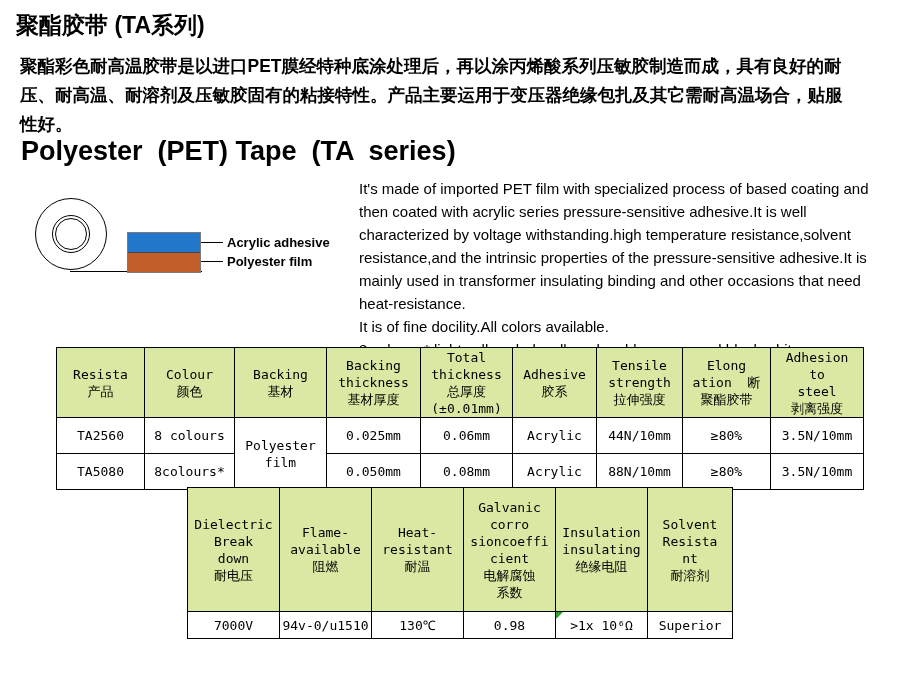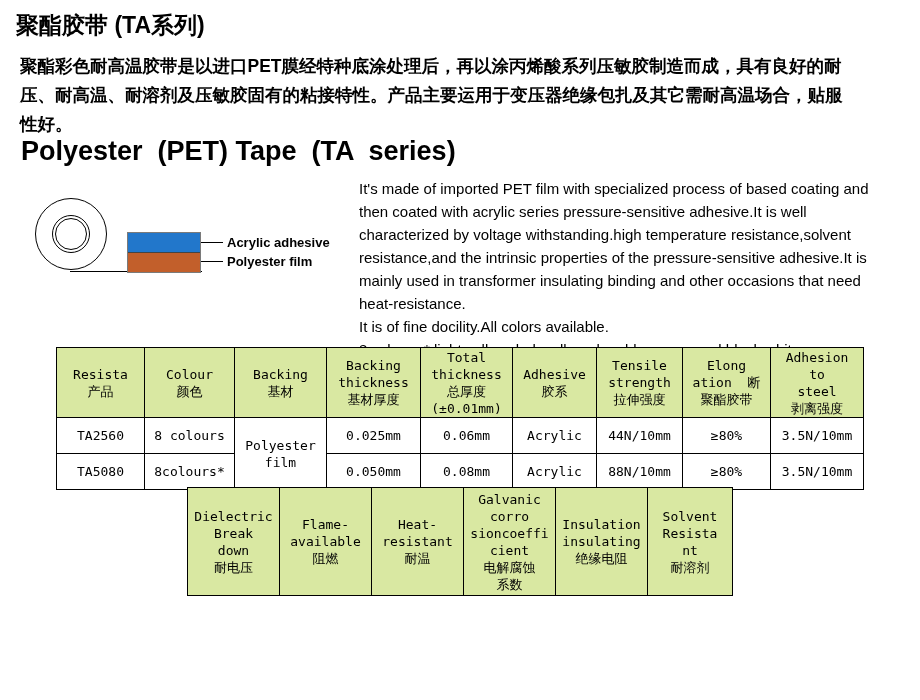--- a/index.html
+++ b/index.html
@@ -69,21 +69,21 @@
   }
   th,td{
     border:1px solid #000;text-align:center;vertical-align:middle;
     white-space:pre-wrap;padding:0;font-weight:normal;overflow:hidden;
   }
   th{background:var(--header_green);}
   .t1{left:56px;top:347px;}
   .t1 th{height:70px;}
   .t1 td{height:36px;}
   .t2{left:187px;top:487px;}
-  .t2 th{height:108px;}
+  .t2 th{height:124px;}
   .t2 td{height:27px;}
   td.corner{position:relative;}
   td.corner::before{
     content:"";position:absolute;left:0;top:0;width:0;height:0;
     border-top:7px solid var(--marker_green);border-right:7px solid transparent;
   }
 </style>
 </head>
 <body>
 
@@ -215,16 +215,24 @@
 电解腐蚀
 系数</th>
         <th>Insulation
 insulating
 绝缘电阻</th>
         <th>Solvent
 Resista
 nt
 耐溶剂</th>
       </tr>
+      <tr>
+        <td>7000V</td>
+        <td>94v-0/u1510</td>
+        <td>130℃</td>
+        <td>0.98</td>
+        <td class="corner">&gt;1x 10⁶Ω</td>
+        <td>Superior</td>
+      </tr>
     </tbody>
   </table>
 
 </div>
 
 </body></html>

